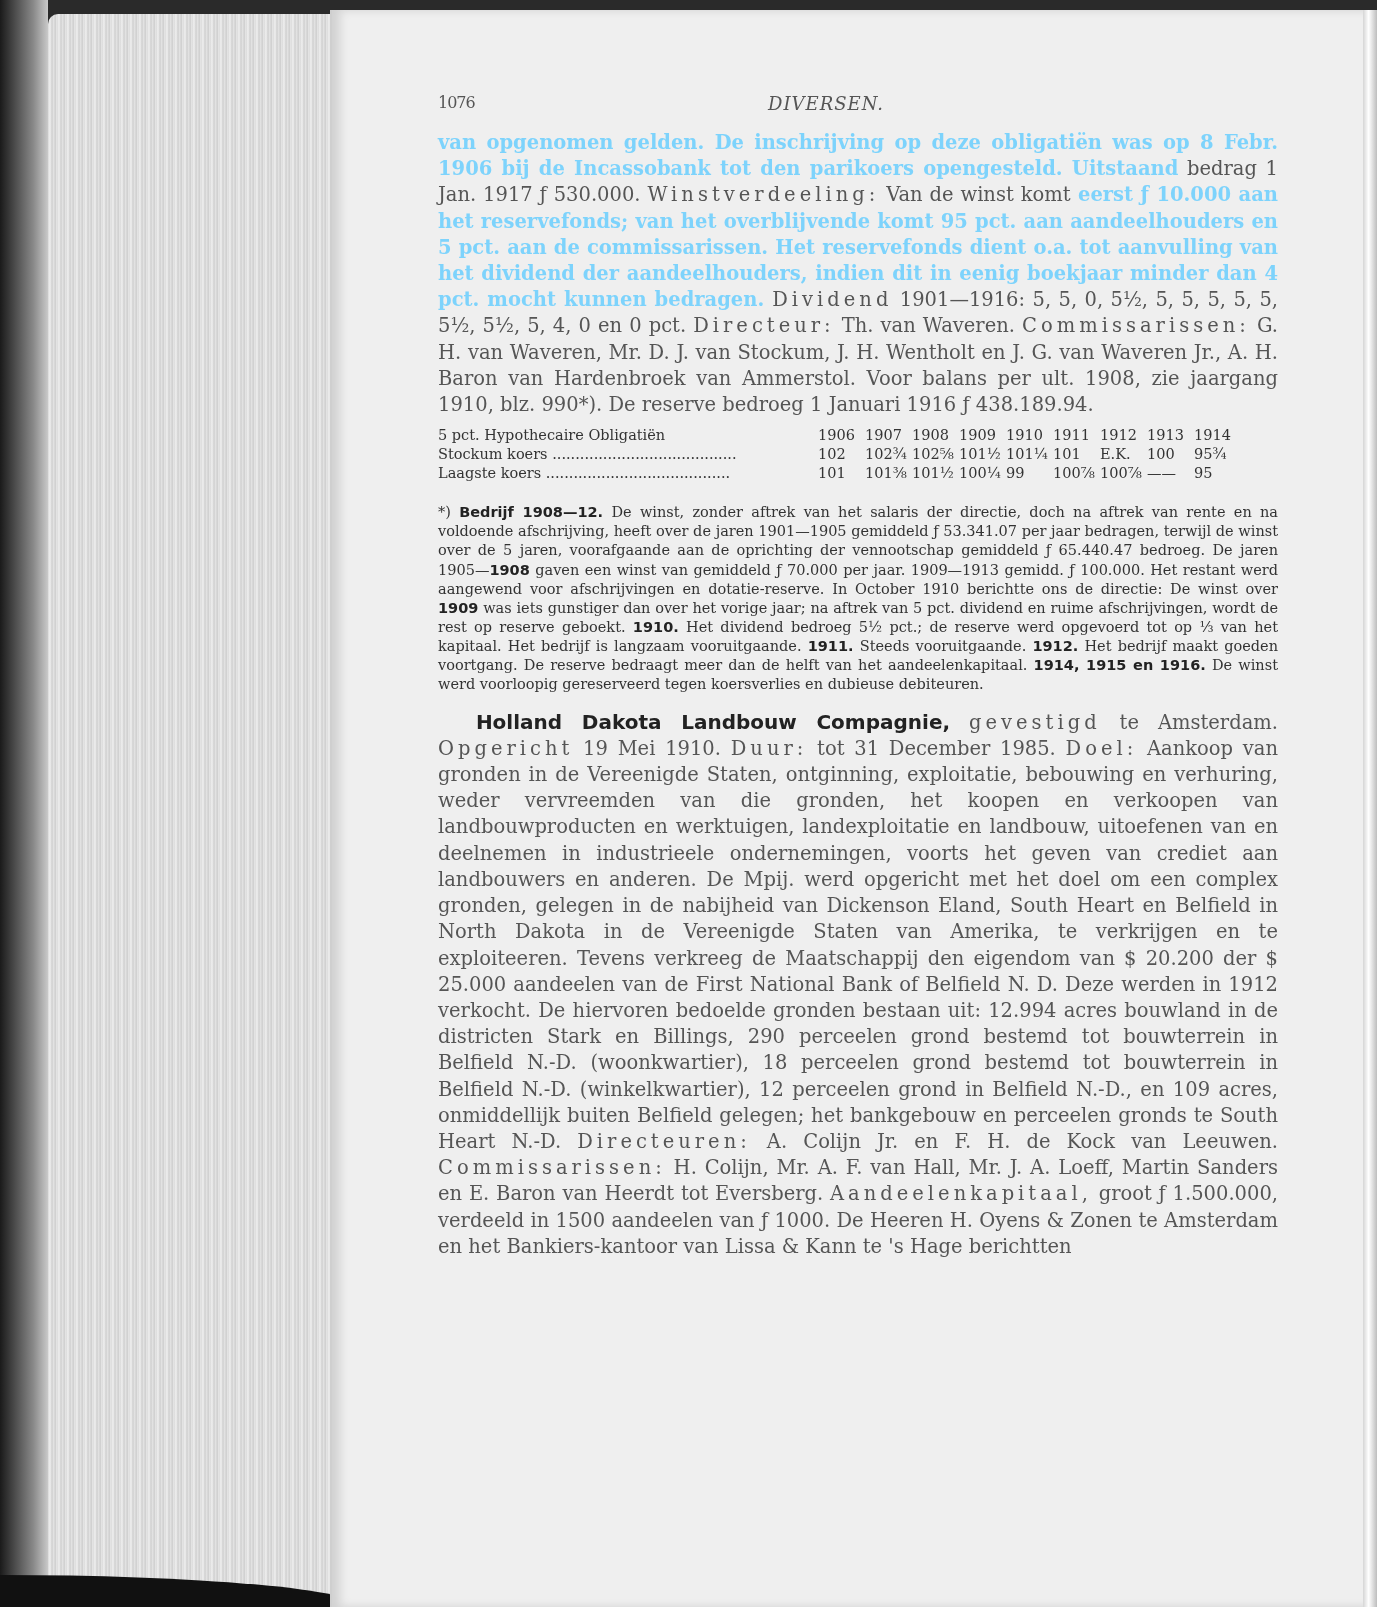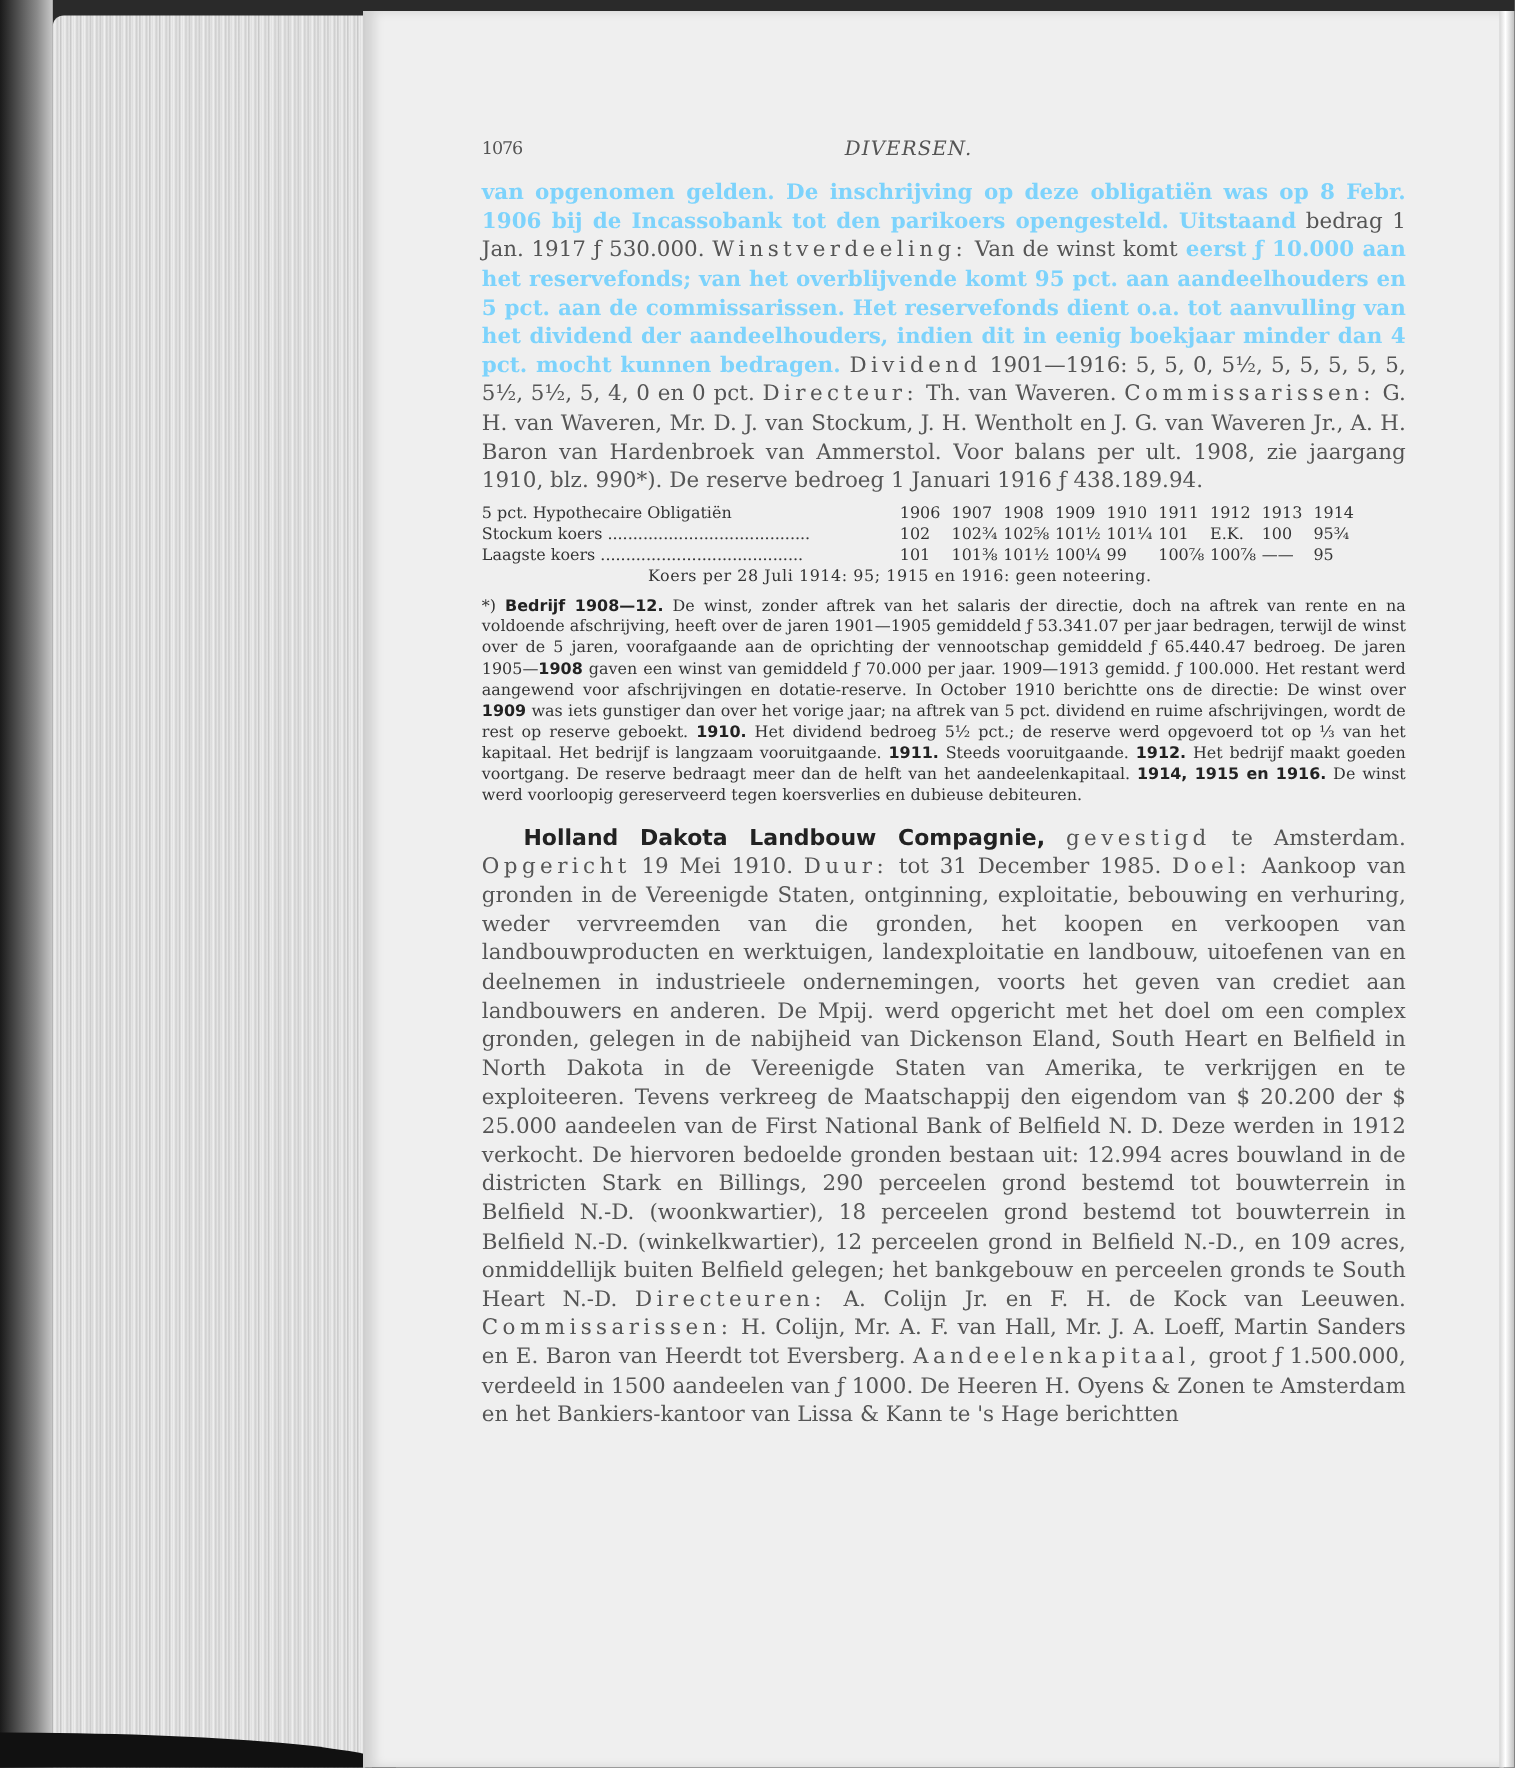--- a/index.html
+++ b/index.html
@@ -18,33 +18,33 @@
   .page-stack-shadow { position: absolute; left: 0; top: 0; width: 48px; height: 1607px; background: linear-gradient(90deg, #1a1a1a, #8a8a8a 70%, #c9c9c9); }
   .bottom-shadow { position: absolute; left: 0; top: 1575px; width: 360px; height: 32px; background: #111; border-radius: 0 100% 0 0; }
   .page {
     position: absolute; left: 330px; top: 10px; width: 1035px; height: 1597px;
     background: #efefef;
     box-shadow: inset 8px 0 10px rgba(0,0,0,0.12);
     border-left: 2px solid #cfcfcf;
   }
   .page-edge-right { position: absolute; right: 0; top: 10px; width: 14px; height: 1597px; background: linear-gradient(90deg, #d5d5d5, #ffffff 40%, #bdbdbd); }
   .content { position: absolute; left: 438px; top: 90px; width: 840px; color: #2a2a2a; }
-  .running-head { position: relative; height: 40px; margin-top: 32px; }
+  .running-head { position: relative; height: 40px; }
   .page-number { position: absolute; left: 0; top: 3px; font-size: 16px; color: #555; letter-spacing: -1px; }
   .running-title { position: absolute; left: 330px; top: 3px; font-style: italic; font-size: 18px; letter-spacing: 1px; color: #555; text-align: right; }
   .para { text-align: justify; font-size: 19.5px; line-height: 26.2px; margin: 0; }
   .para .bold { font-weight: bold; color: #7dd3fc; }
   .light { color: #555; }
   .spaced { letter-spacing: 4px; }
   .table { margin-top: 8px; font-size: 14.5px; line-height: 19px; color: #333; }
   .trow { display: flex; }
   .tlabel { width: 380px; white-space: nowrap; overflow: hidden; }
   .tcell { width: 47px; text-align: left; }
   .tnote { text-align: center; padding-right: 80px; letter-spacing: 0.5px; }
-  .footnote { margin-top: 8px; font-size: 14.5px; line-height: 19.1px; text-align: justify; color: #333; }
+  .footnote { margin-top: 20px; font-size: 14.5px; line-height: 19.1px; text-align: justify; color: #333; }
   .fn-bold { font-family: "DejaVu Sans", sans-serif; font-weight: bold; color: #222; }
   .company-para { margin-top: 10px; }
   .company-name { font-family: "DejaVu Sans", sans-serif; font-weight: bold; font-size: 20px; color: #222; }
 </style>
 </head>
 <body>
 
 <div class="backdrop-dark"></div>
 <div class="page-stack-shadow"></div>
 <div class="page-stack"></div>
@@ -90,19 +90,18 @@
       <span class="tcell">101</span>
       <span class="tcell">101⅜</span>
       <span class="tcell">101½</span>
       <span class="tcell">100¼</span>
       <span class="tcell">99</span>
       <span class="tcell">100⅞</span>
       <span class="tcell">100⅞</span>
       <span class="tcell">——</span>
       <span class="tcell">95</span>
     </div>
-    <div class="tnote">Koers per 28 Juli 1914: 95; 1915 en 1916: geen noteering.</div>
   </div>
 
   <p class="footnote"><span>*) </span><span class="fn-bold">Bedrijf 1908—12.</span><span> De winst, zonder aftrek van het salaris der directie, doch na aftrek van rente en na voldoende afschrijving, heeft over de jaren 1901—1905 gemiddeld ƒ 53.341.07 per jaar bedragen, terwijl de winst over de 5 jaren, voorafgaande aan de oprichting der vennootschap gemiddeld ƒ 65.440.47 bedroeg. De jaren 1905—</span><span class="fn-bold">1908</span><span> gaven een winst van gemiddeld ƒ 70.000 per jaar. 1909—1913 gemidd. ƒ 100.000. Het restant werd aangewend voor afschrijvingen en dotatie-reserve. In October 1910 berichtte ons de directie: De winst over </span><span class="fn-bold">1909</span><span> was iets gunstiger dan over het vorige jaar; na aftrek van 5 pct. dividend en ruime afschrijvingen, wordt de rest op reserve geboekt. </span><span class="fn-bold">1910.</span><span> Het dividend bedroeg 5½ pct.; de reserve werd opgevoerd tot op ⅓ van het kapitaal. Het bedrijf is langzaam vooruitgaande. </span><span class="fn-bold">1911.</span><span> Steeds vooruitgaande. </span><span class="fn-bold">1912.</span><span> Het bedrijf maakt goeden voortgang. De reserve bedraagt meer dan de helft van het aandeelenkapitaal. </span><span class="fn-bold">1914, 1915 en 1916.</span><span> De winst werd voorloopig gereserveerd tegen koersverlies en dubieuse debiteuren.</span></p>
 
   <p class="para company-para light">&nbsp;&nbsp;<span class="company-name">Holland Dakota Landbouw Compagnie,</span> <span class="spaced">gevestigd</span><span> te Amsterdam. </span><span class="spaced">Opgericht</span><span> 19 Mei 1910. </span><span class="spaced">Duur:</span><span> tot 31 December 1985. </span><span class="spaced">Doel:</span><span> Aankoop van gronden in de Vereenigde Staten, ontginning, exploitatie, bebouwing en verhuring, weder vervreemden van die gronden, het koopen en verkoopen van landbouwproducten en werktuigen, landexploitatie en landbouw, uitoefenen van en deelnemen in industrieele ondernemingen, voorts het geven van crediet aan landbouwers en anderen. De Mpij. werd opgericht met het doel om een complex gronden, gelegen in de nabijheid van Dickenson Eland, South Heart en Belfield in North Dakota in de Vereenigde Staten van Amerika, te verkrijgen en te exploiteeren. Tevens verkreeg de Maatschappij den eigendom van $ 20.200 der $ 25.000 aandeelen van de First National Bank of Belfield N. D. Deze werden in 1912 verkocht. De hiervoren bedoelde gronden bestaan uit: 12.994 acres bouwland in de districten Stark en Billings, 290 perceelen grond bestemd tot bouwterrein in Belfield N.-D. (woonkwartier), 18 perceelen grond bestemd tot bouwterrein in Belfield N.-D. (winkelkwartier), 12 perceelen grond in Belfield N.-D., en 109 acres, onmiddellijk buiten Belfield gelegen; het bankgebouw en perceelen gronds te South Heart N.-D. </span><span class="spaced">Directeuren:</span><span> A. Colijn Jr. en F. H. de Kock van Leeuwen. </span><span class="spaced">Commissarissen:</span><span> H. Colijn, Mr. A. F. van Hall, Mr. J. A. Loeff, Martin Sanders en E. Baron van Heerdt tot Eversberg. </span><span class="spaced">Aandeelenkapitaal,</span><span> groot ƒ 1.500.000, verdeeld in 1500 aandeelen van ƒ 1000. De Heeren H. Oyens &amp; Zonen te Amsterdam en het Bankiers-kantoor van Lissa &amp; Kann te 's Hage berichtten</span></p>
 </div>
 
 </body></html>

